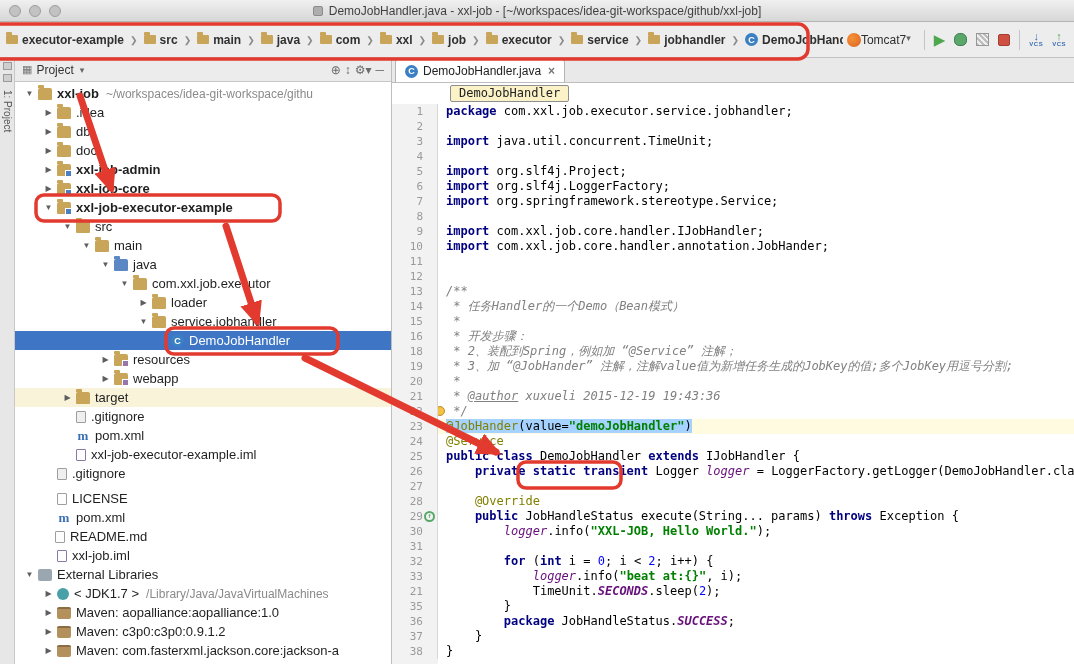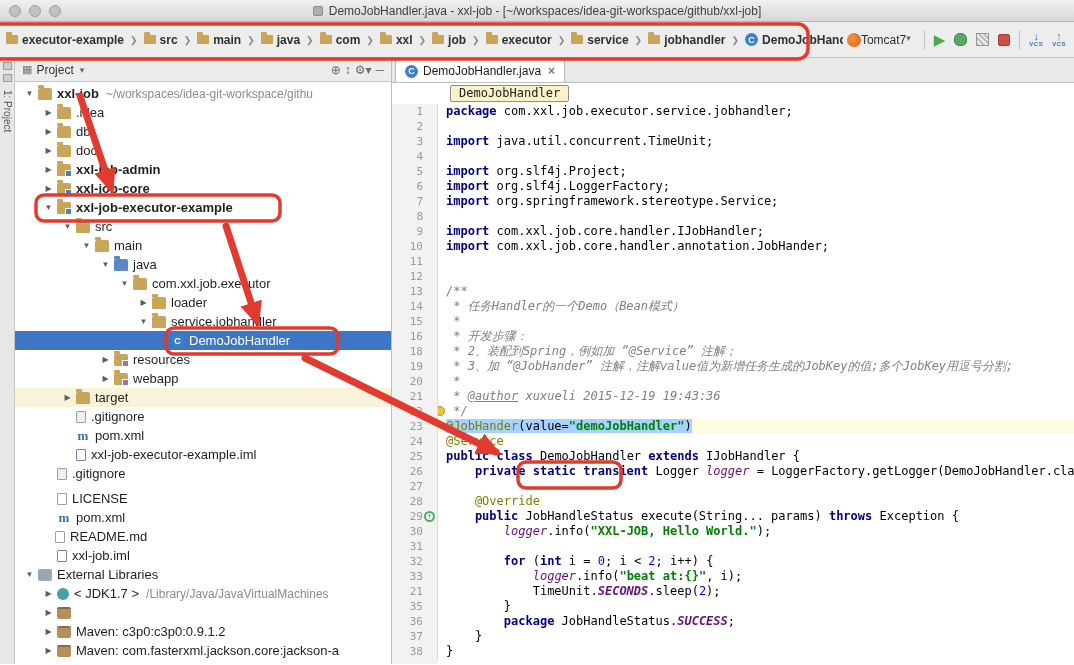--- a/index.html
+++ b/index.html
@@ -350,20 +350,21 @@
           </div>
           <div class="trow" style="padding-left: 27px;">
             <span class="arrow">▶</span>
             <span class="ticon ticon-jdk"></span>
             <span class="tlabel">&lt; JDK1.7 &gt;</span>
             <span class="textra">/Library/Java/JavaVirtualMachines</span>
           </div>
           <div class="trow" style="padding-left: 27px;">
             <span class="arrow">▶</span>
             <span class="ticon ticon-lib"></span>
+            <span class="tlabel">Maven: aopalliance:aopalliance:1.0</span>
           </div>
           <div class="trow" style="padding-left: 27px;">
             <span class="arrow">▶</span>
             <span class="ticon ticon-lib"></span>
             <span class="tlabel">Maven: c3p0:c3p0:0.9.1.2</span>
           </div>
           <div class="trow" style="padding-left: 27px;">
             <span class="arrow">▶</span>
             <span class="ticon ticon-lib"></span>
             <span class="tlabel">Maven: com.fasterxml.jackson.core:jackson-a</span>

